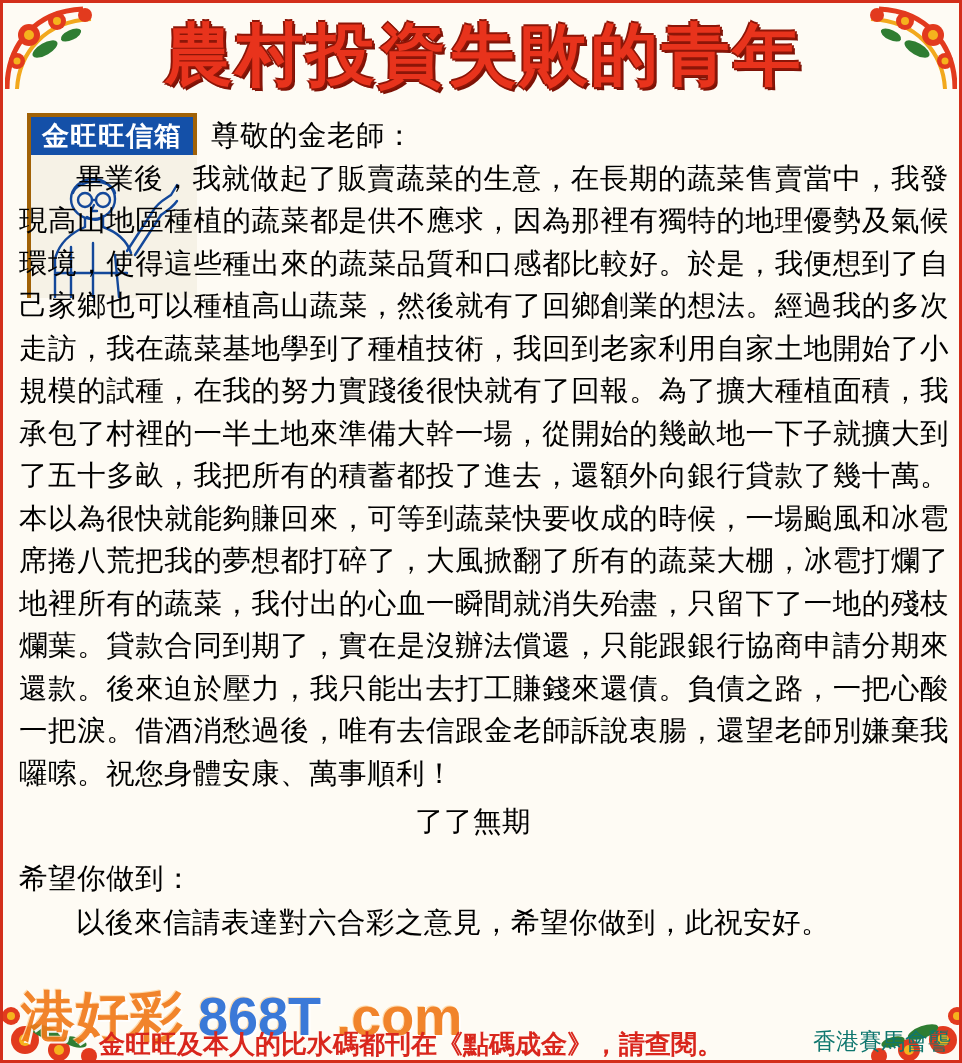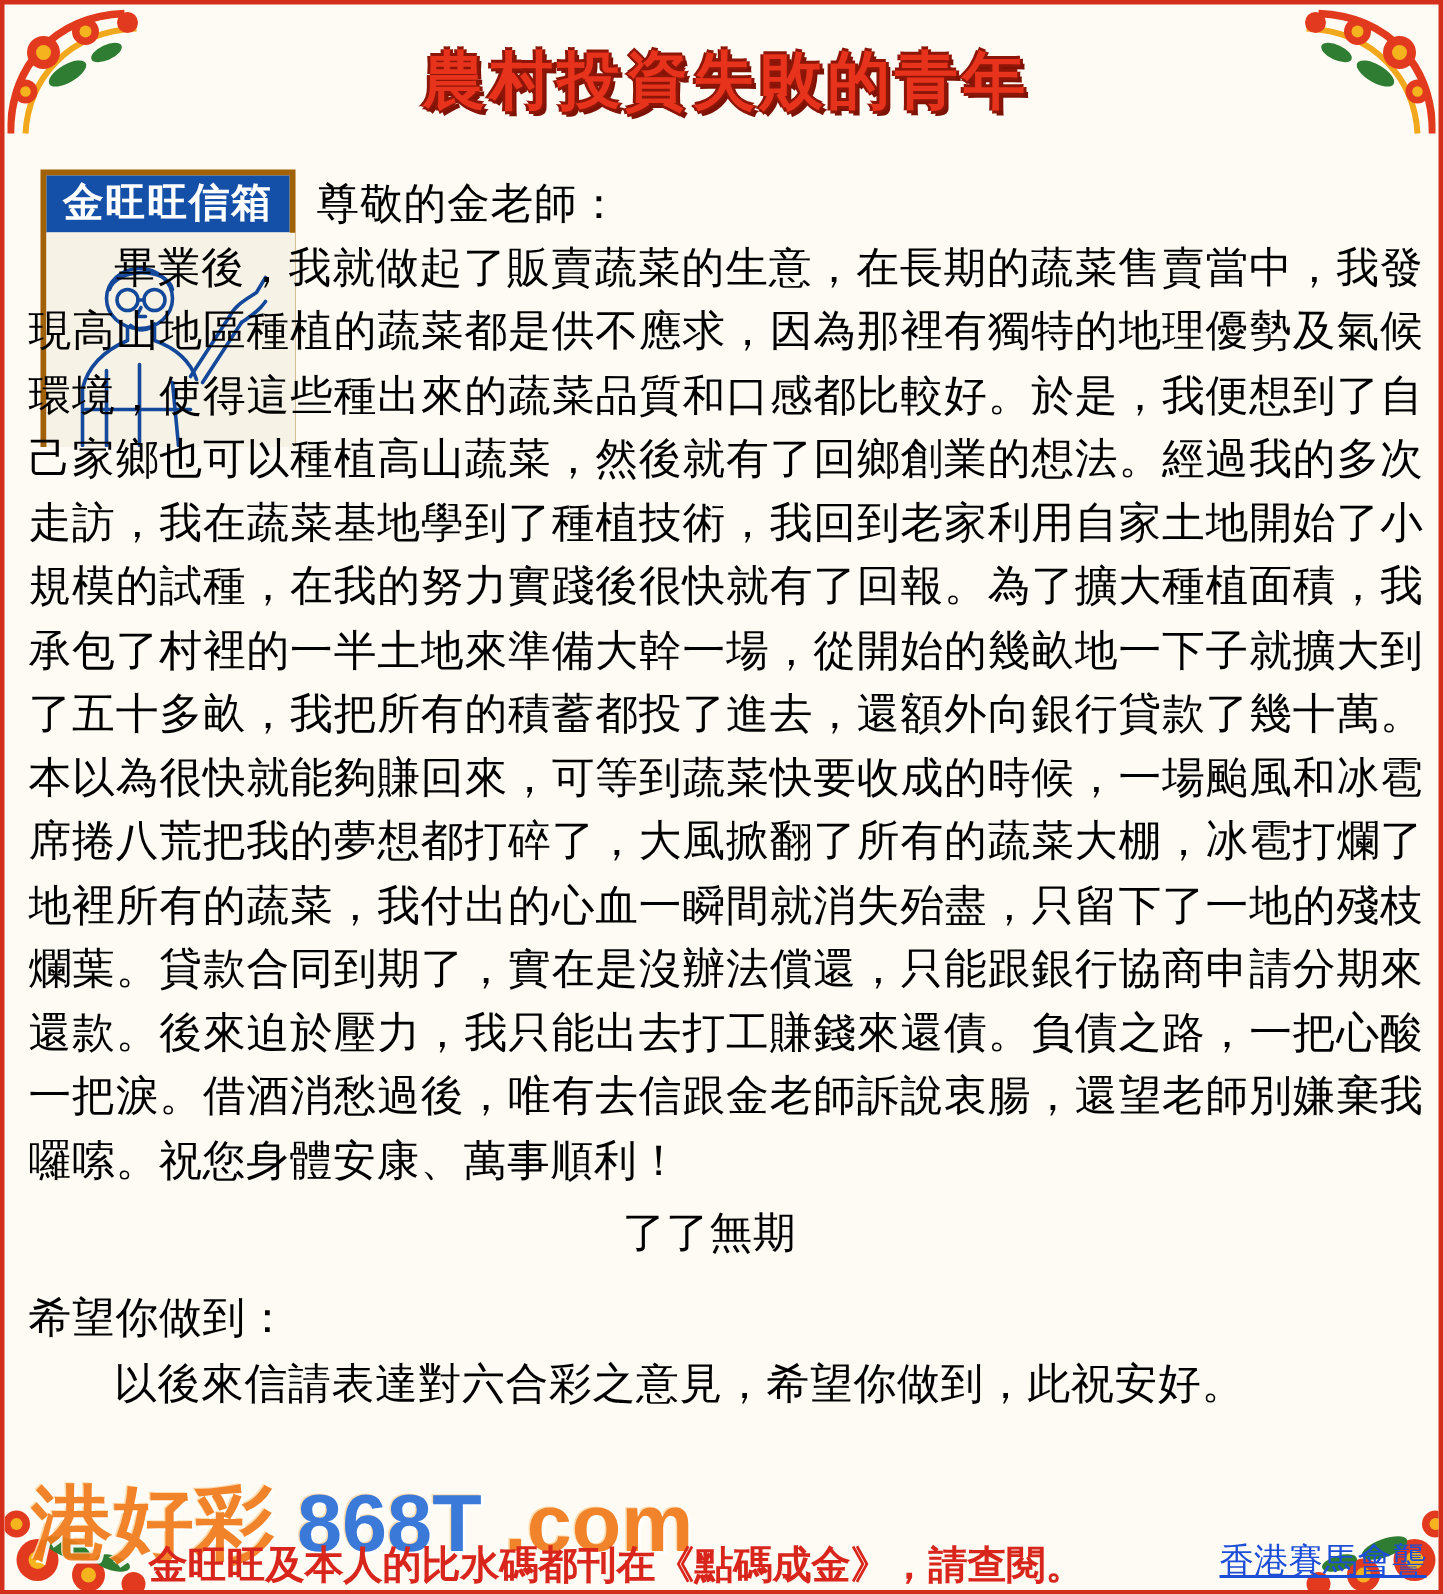--- a/index.html
+++ b/index.html
@@ -37,21 +37,21 @@
     position: absolute;
     top: 16px;
     left: 0;
     width: 962px;
     text-align: center;
   }
   .title {
     display: inline-block;
     font-family: "DejaVu Serif", "Liberation Serif", serif;
     font-weight: bold;
-    font-size: 42px;
+    font-size: 68px;
     line-height: 70px;
     letter-spacing: 3px;
     color: #e8331c;
     text-shadow:
       2px 0 0 #8d1608, -2px 0 0 #8d1608,
       0 2px 0 #8d1608, 0 -2px 0 #8d1608,
       3px 3px 0 #7d1206;
   }
 
   
@@ -143,24 +143,23 @@
     white-space: nowrap;
     font-family: "DejaVu Serif", "Liberation Serif", serif;
     text-align: right;
   }
   .wm-right {
     position: absolute;
     right: 14px;
     bottom: 6px;
     font-size: 23px;
     line-height: 26px;
-    color: #1d4ed8;
+    color: #0f766e;
     white-space: nowrap;
     font-family: "DejaVu Serif", "Liberation Serif", serif;
-    text-decoration: underline;
   }
   .footer-flower-l, .footer-flower-r {
     position: absolute;
     bottom: 0;
     width: 150px;
     height: 78px;
     pointer-events: none;
   }
   .footer-flower-l { left: 0; }
   .footer-flower-r { right: 0; transform: scaleX(-1); }

